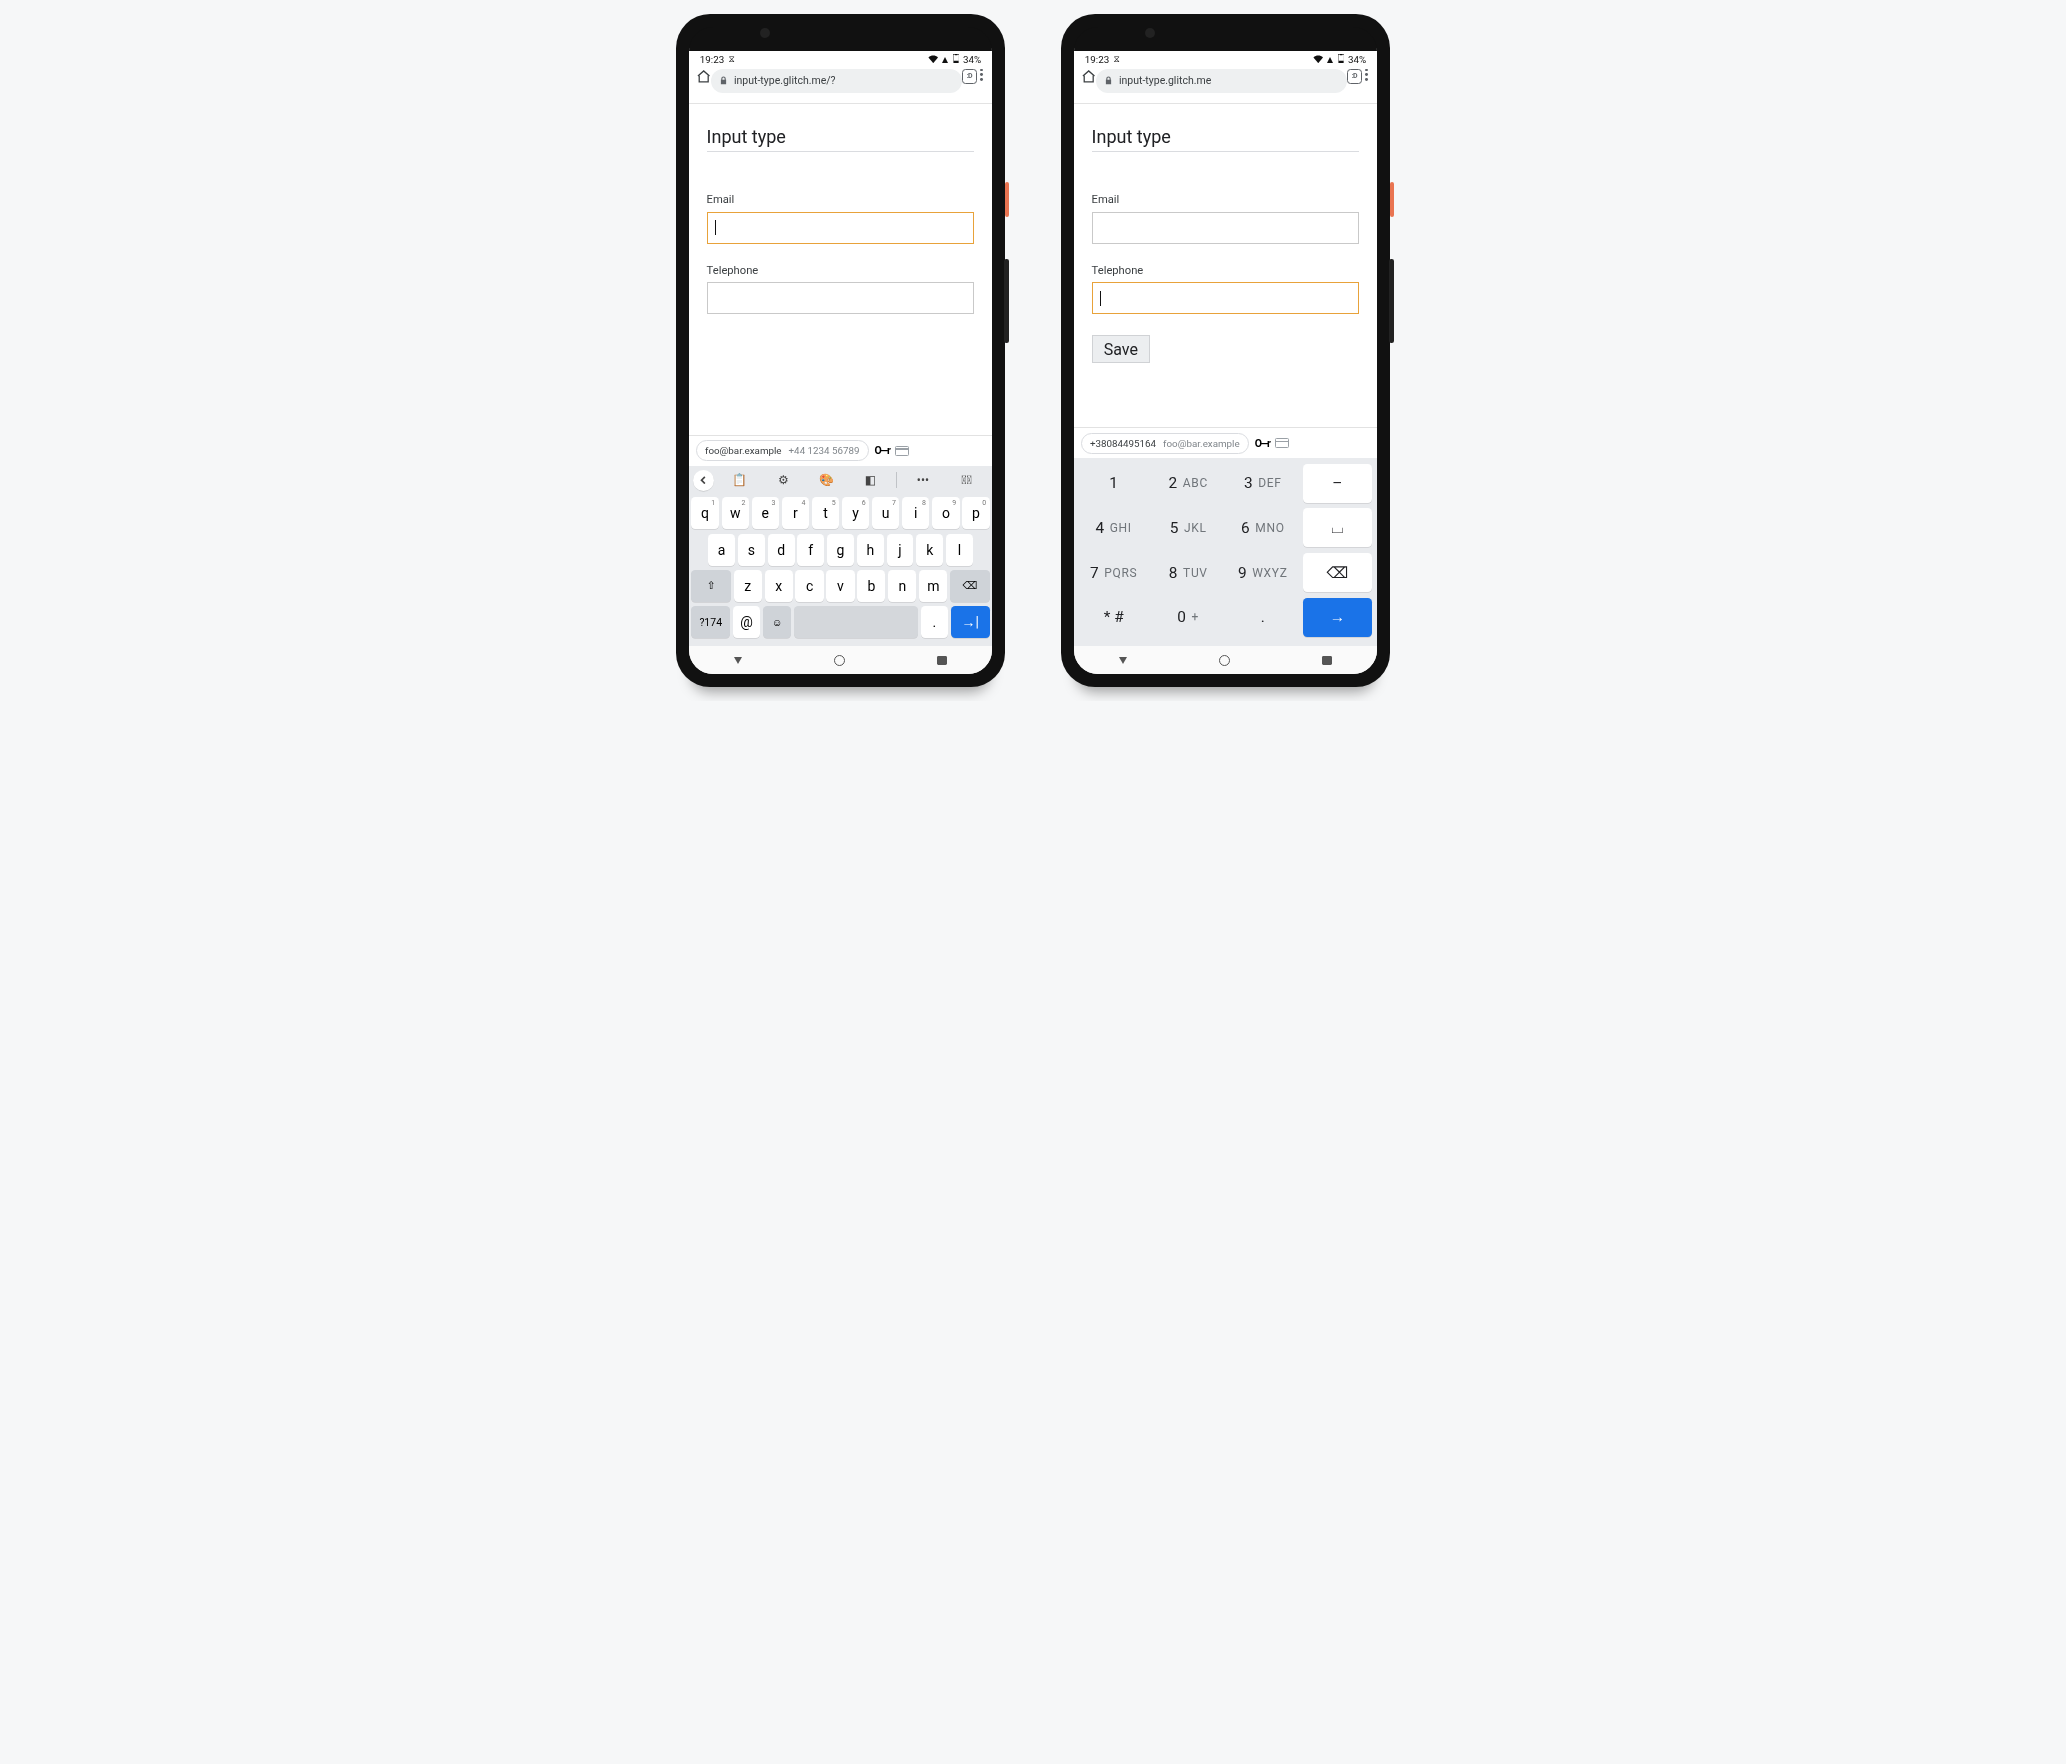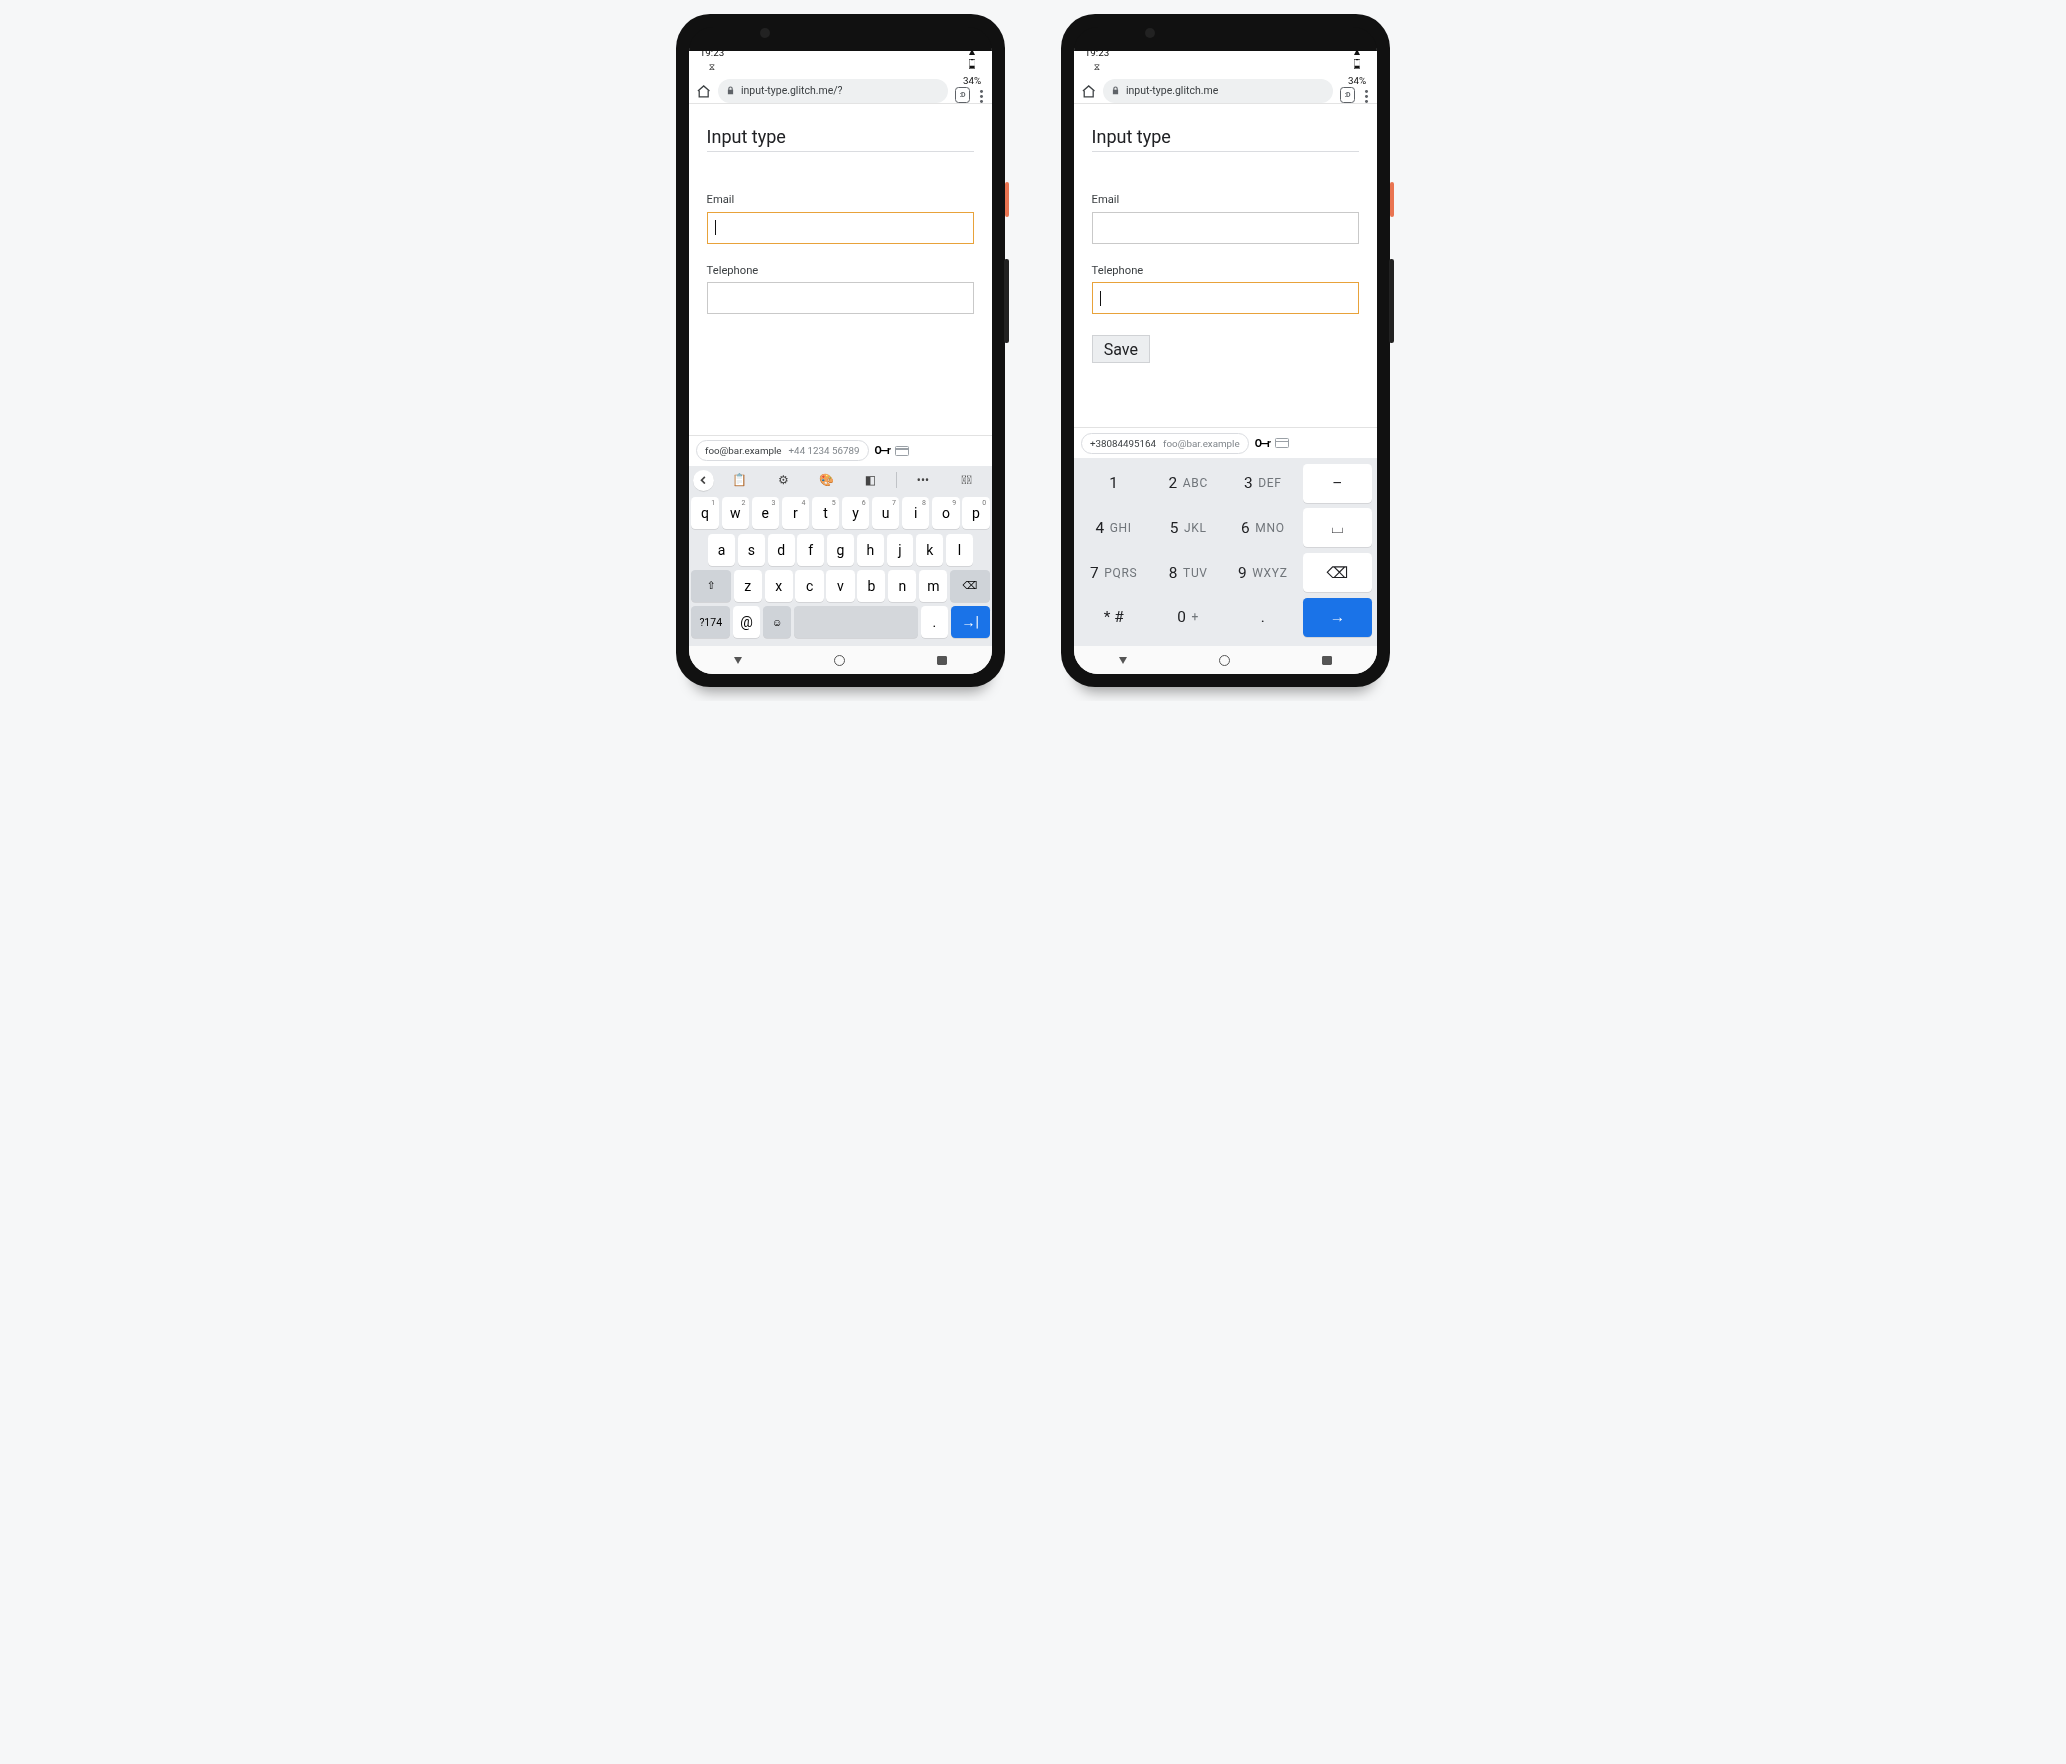--- a/index.html
+++ b/index.html
@@ -25,27 +25,27 @@
   .side-btn.orange { top:168px; width:3.5px; height:35px; background:#e97451; }
   .side-btn.black  { top:245px; width:4.2px; height:84px; }
 
   .screen { position:relative; width:100%; height:100%;
     background:#fff; border-radius:24px; overflow:hidden;
     display:flex; flex-direction:column; border-top:24px solid var(--bezels); }
 
   
   .status { height:18px; padding:0 11.2px; display:flex; align-items:center;
     justify-content:space-between; font-size:9.8px; color:#111; }
-  .status .cluster { display:flex; align-items:center; gap:4.2px;flex-direction:column; }
+  .status .cluster { display:flex; align-items:center; gap:4.2px; }
   .tri.up { width:0;height:0;border-left:3.5px solid transparent;border-right:3.5px solid transparent;border-bottom:6.3px solid #111; }
   .tri.dn { width:0;height:0;border-left:4.2px solid transparent;border-right:4.2px solid transparent;border-top:7px solid #555; }
   .hourglass { font-size:9px; }
 
   
-  .omnibar { height:35px; display:flex; align-items:flex-end; gap:7px;
+  .omnibar { height:35px; display:flex; align-items:flex-start; 
     padding:0 7px; border-bottom:0.7px solid #e3e3e3; }
   .home-ic svg { width:15.4px; height:15.4px; }
   .pill { flex:1; height:24px; background:#eef0f1; border-radius:12px;
     display:flex; align-items:center; gap:5.6px; padding:0 8.4px; font-size:10.5px;
     color:#3c4043; overflow:hidden; white-space:nowrap; }
   .lock-ic { width:9px; height:9px; fill:#5f6368; }
   .sq-ic { width:15.4px; height:15.4px; border:1.4px solid #5f6368; border-radius:3.5px;
     display:flex; align-items:center; justify-content:center; font-size:7px;
     font-weight:700; letter-spacing:-0.7px; color:#5f6368; }
   .kebab { display:flex; flex-direction:column; gap:2.1px; padding:0 2.8px; }

